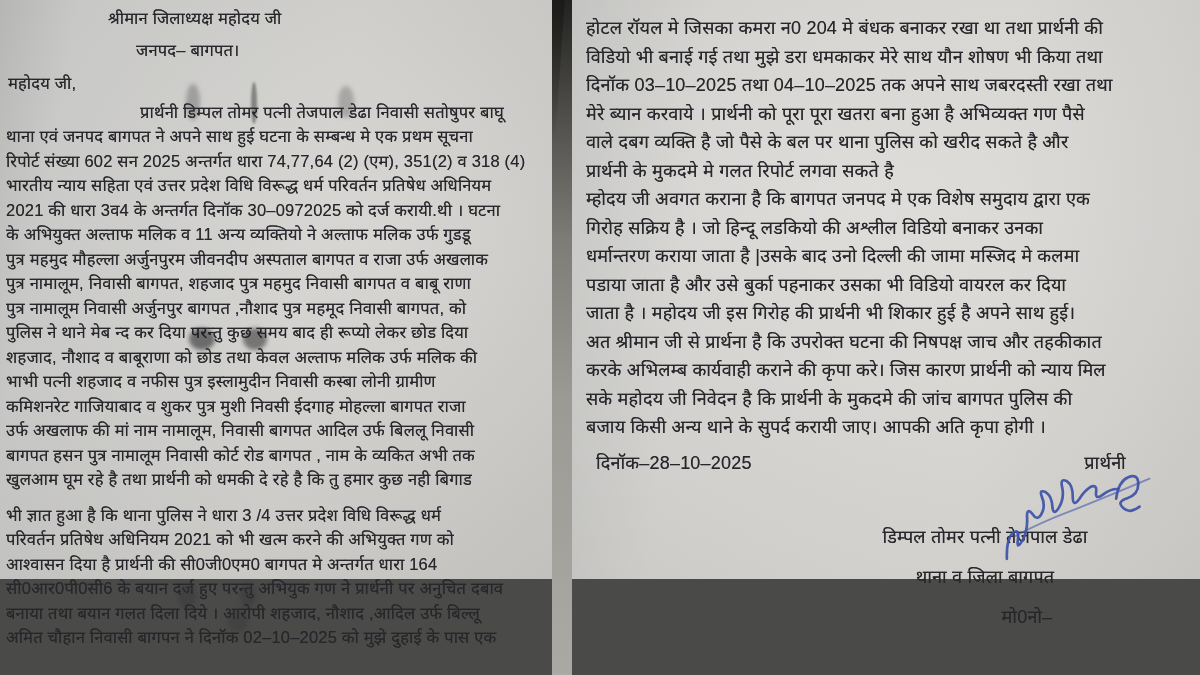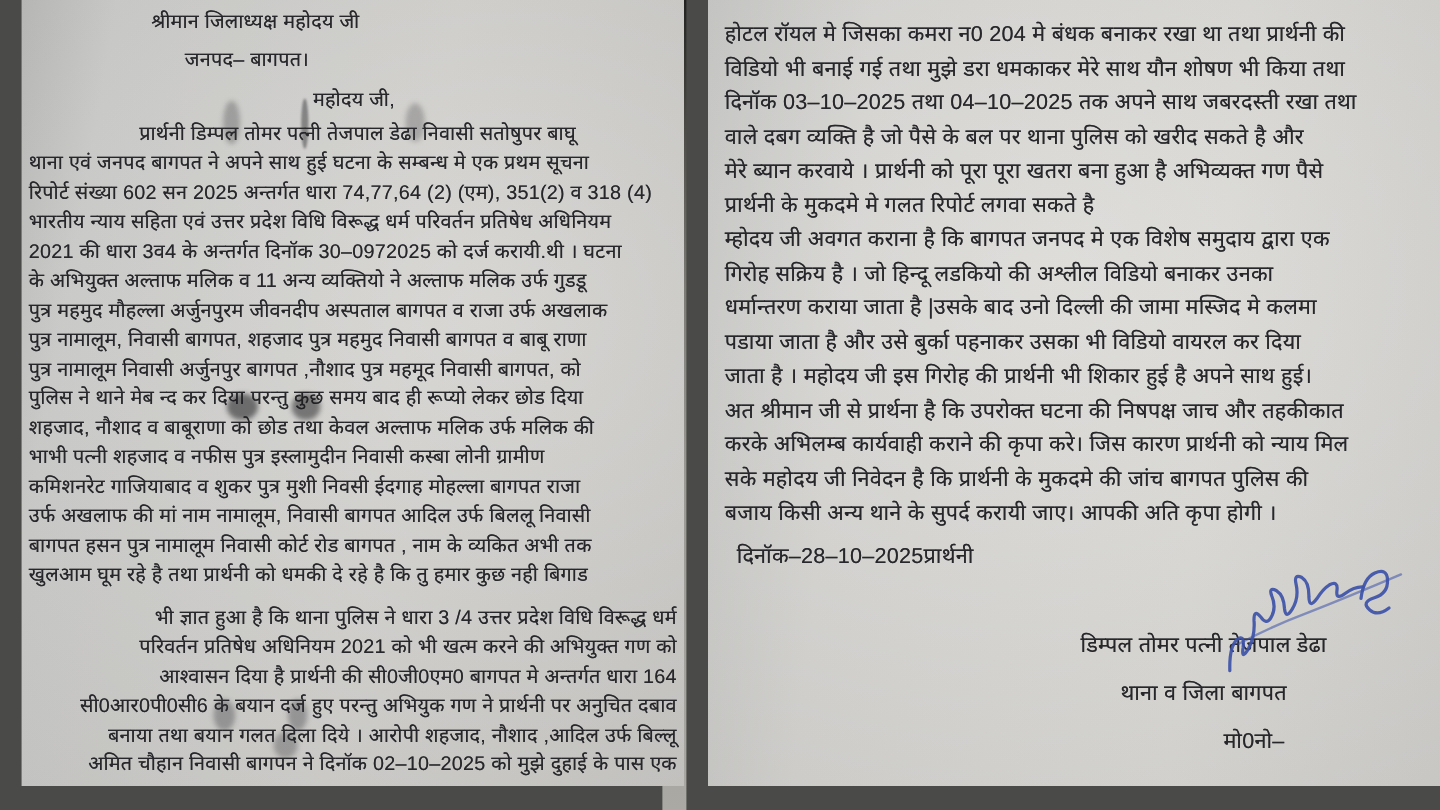--- a/index.html
+++ b/index.html
@@ -2,21 +2,21 @@
 <html lang="hi"><head>
 <meta charset="utf-8">
 <style>
   html,body{margin:0;padding:0;background:#303030;}
   #photo{
     position:relative;width:1200px;height:675px;overflow:hidden;
     font-family:"Liberation Sans","DejaVu Sans",sans-serif;
     background:#4a4a48;
   }
   
-  .page{position:absolute;top:0;height:655px;color:#27272b;margin-left:18px;}
+  .page{position:absolute;top:0;height:579px;color:#27272b;}
   #page-left{
     left:0;width:552px;
     background:
       radial-gradient(120% 90% at 70% 40%, rgba(255,255,255,.10), rgba(0,0,0,.08)),
       linear-gradient(100deg,#bfbfbd 0%,#d0d0ce 12%,#d4d3d0 55%,#cbcac7 100%);
     font-size:16.5px;line-height:24.5px;
     padding:6px 6px 0 6px;box-sizing:border-box;
   }
   #page-right{
     left:572px;width:628px;
@@ -33,29 +33,29 @@
   }
   #seam::before{
     content:"";position:absolute;left:-6px;top:0;width:14px;height:140px;
     background:linear-gradient(180deg,rgba(20,20,18,.55),rgba(20,20,18,0));
     transform:skewX(-4deg);
   }
   
   .l{white-space:nowrap;letter-spacing:.2px;text-shadow:0 0 .5px rgba(40,40,44,.65);}
   .head1{margin-left:102px;}
   .head2{margin-left:130px;margin-top:7px;}
-  .greet{margin-left:2px;margin-top:9px;text-align:center;}
+  .greet{margin-left:2px;margin-top:9px;}
   .p1{margin-top:4px;}
-  .p1 .l:first-child{padding-left:92px;}
-  .p2{margin-top:11px;text-align:right;}
+  .p1 .l:first-child{padding-left:92px;text-align:center;}
+  .p2{margin-top:11px;}
   #page-right .para{margin:0;}
   #pr-p2{margin-top:17px;}
   #pr-p3{margin-top:13px;}
   
-  #footer-row{display:flex;margin-top:7px;padding:0 62px 0 10px;}
+  #footer-row{display:flex;justify-content:space-between;margin-top:7px;padding:0 62px 0 10px;}
   #sign-block{width:330px;margin:40px 38px 0 auto;text-align:center;line-height:40px;}
   #sign-block .l{white-space:normal;}
   .mob{transform:translateX(42px);}
   
   #signature{position:absolute;left:418px;top:468px;width:190px;height:85px;
     transform:rotate(-13deg);}
   
   .smudge{position:absolute;border-radius:50%;filter:blur(2px);pointer-events:none;}
   .s1{left:186px;top:84px;width:14px;height:36px;background:rgba(50,50,52,.30);}
   .s2{left:251px;top:82px;width:6px;height:42px;background:rgba(40,40,42,.45);filter:blur(1px);}
@@ -105,22 +105,22 @@
       <div class="l">बनाया तथा बयान गलत दिला दिये । आरोपी शहजाद, नौशाद ,आदिल उर्फ बिल्लू</div>
       <div class="l">अमित चौहान निवासी बागपन ने दिनॉक 02–10–2025 को मुझे दुहाई के पास एक</div>
     </div>
   </div>
 
   <div class="page" id="page-right">
     <div class="para" id="pr-p1">
       <div class="l">होटल रॉयल मे जिसका कमरा न0 204 मे बंधक बनाकर रखा था तथा प्रार्थनी की</div>
       <div class="l">विडियो भी बनाई गई तथा मुझे डरा धमकाकर मेरे साथ यौन शोषण भी किया तथा</div>
       <div class="l">दिनॉक 03–10–2025 तथा 04–10–2025 तक अपने साथ जबरदस्ती रखा तथा</div>
+      <div class="l">मेरे ब्यान करवाये । प्रार्थनी को पूरा पूरा खतरा बना हुआ है अभिव्यक्त गण पैसे</div>
       <div class="l">वाले दबग व्यक्ति है जो पैसे के बल पर थाना पुलिस को खरीद सकते है और</div>
-      <div class="l">मेरे ब्यान करवाये । प्रार्थनी को पूरा पूरा खतरा बना हुआ है अभिव्यक्त गण पैसे</div>
       <div class="l">प्रार्थनी के मुकदमे मे गलत रिपोर्ट लगवा सकते है</div>
     </div>
 
     <div class="para" id="pr-p2">
       <div class="l">म्होदय जी अवगत कराना है कि बागपत जनपद मे एक विशेष समुदाय द्वारा एक</div>
       <div class="l">गिरोह सक्रिय है । जो हिन्दू लडकियो की अश्लील विडियो बनाकर उनका</div>
       <div class="l">धर्मान्तरण कराया जाता है |उसके बाद उनो दिल्ली की जामा मस्जिद मे कलमा</div>
       <div class="l">पडाया जाता है और उसे बुर्का पहनाकर उसका भी विडियो वायरल कर दिया</div>
       <div class="l">जाता है । महोदय जी इस गिरोह की प्रार्थनी भी शिकार हुई है अपने साथ हुई।</div>
     </div>

